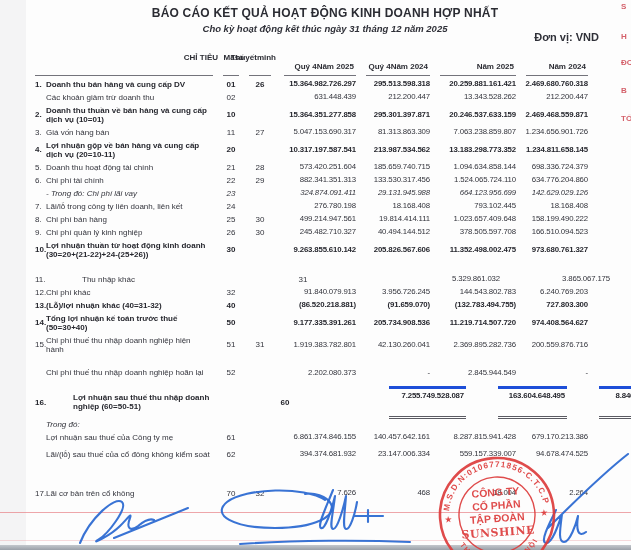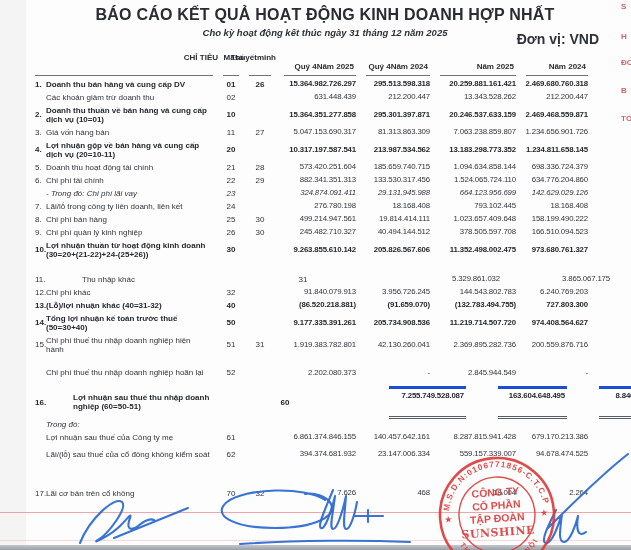--- a/index.html
+++ b/index.html
@@ -1,22 +1,22 @@
 <!DOCTYPE html>
 <html><head>
 <meta charset="utf-8">
 <style>
   html,body{margin:0;padding:0;}
   .page{position:relative;width:631px;height:550px;background:#fdfdfd;overflow:hidden;
         font-family:"Liberation Sans",sans-serif;color:#33343c;}
   .left-edge{position:absolute;left:0;top:0;width:26px;height:550px;background:#f4f4f5;}
   .titleblock{position:absolute;left:30px;top:6px;width:590px;text-align:center;}
-  .title{font-size:16px;font-weight:bold;color:#2b2c33;letter-spacing:.2px;}
+  .title{font-size:12px;font-weight:bold;color:#2b2c33;letter-spacing:.2px;}
   .subtitle{font-size:9.5px;font-weight:bold;font-style:italic;margin-top:3px;color:#2f3038;}
-  .unit{position:absolute;right:32px;top:31px;font-size:14px;font-weight:bold;color:#2f3038;}
+  .unit{position:absolute;right:32px;top:31px;font-size:11px;font-weight:bold;color:#2f3038;}
 
   .thead{position:absolute;left:30px;top:44px;width:560px;display:grid;
          grid-template-columns:16px 172px 26px 32px 82px 74px 86px 72px;
          font-size:8px;font-weight:bold;color:#2b2c33;height:32px;}
   .thead .hcell{position:relative;display:flex;flex-direction:row;justify-content:flex-end;
                 align-items:center;text-align:left;padding-bottom:4px;line-height:1.2;}
   .thead .hcell::after{content:"";position:absolute;bottom:0;left:5px;right:5px;
                 border-bottom:1px solid #73737b;}
   .thead .span2{grid-column:1/3;}
   .thead .hnum{align-items:flex-end;padding-right:4px;}

